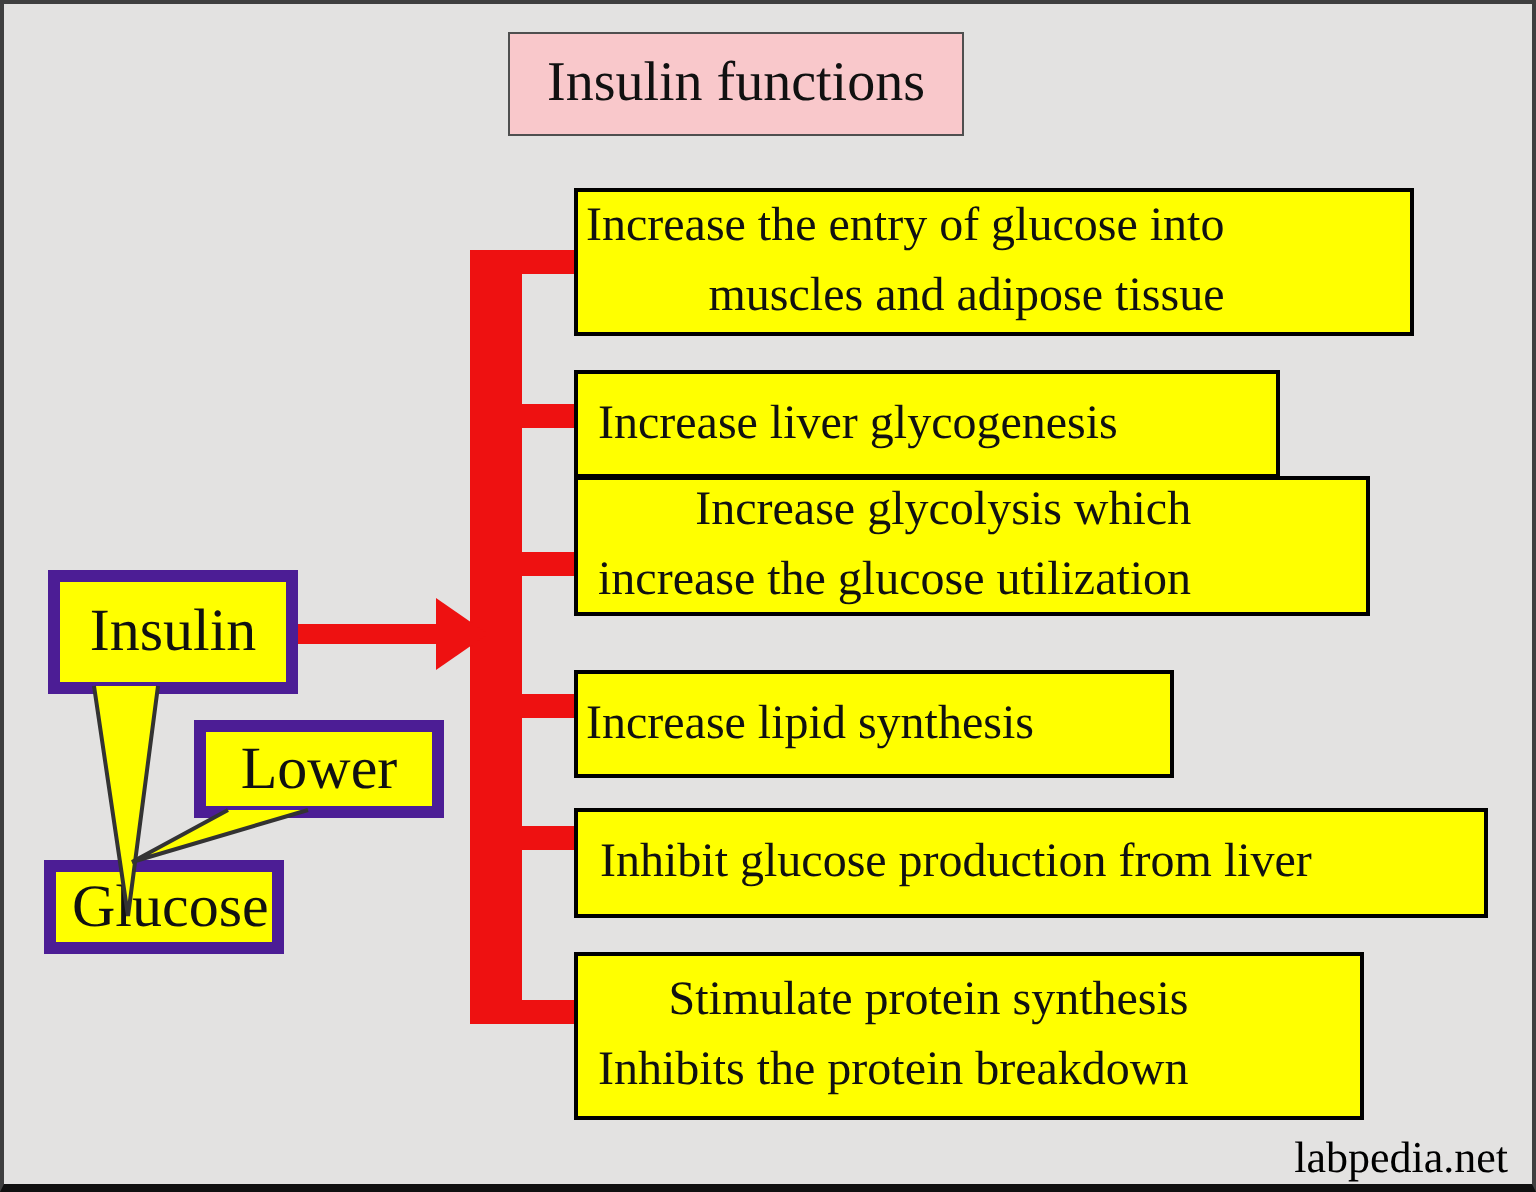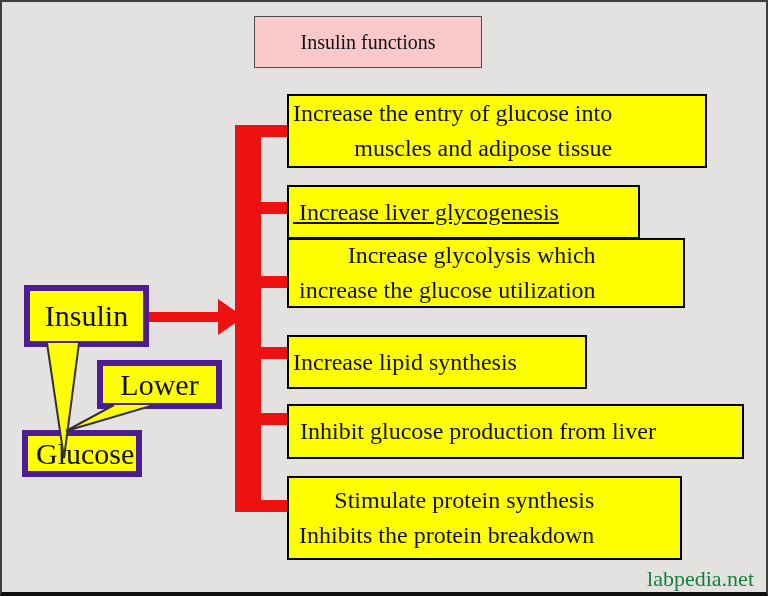--- a/index.html
+++ b/index.html
@@ -11,21 +11,21 @@
     border:2px solid #3f3f3f;
     border-bottom:4px solid #101010;
     font-family:"Liberation Serif","DejaVu Serif",serif;
     color:#111;
   }
   .layer{position:absolute;left:0;top:0;width:768px;height:596px;pointer-events:none;}
   .titlebox{
     position:absolute;left:252px;top:14px;width:228px;height:52px;
     border:1px solid #4f4f4f;
     display:flex;align-items:center;justify-content:center;
-    font-size:20px;
+    font-size:28px;
   }
   .fbox{
     position:absolute;left:285px;
     border:2px solid #000000;
     display:flex;align-items:center;
     padding-left:4px;
     font-size:24px;line-height:35px;
     white-space:pre;
     text-align:right;
   }
@@ -64,31 +64,31 @@
     <rect x="257" y="411" width="30" height="12" style="fill: rgb(238, 17, 17);"></rect>
     <rect x="257" y="498" width="30" height="12" style="fill: rgb(238, 17, 17);"></rect>
     <rect x="146" y="310" width="74" height="10" style="fill: rgb(238, 17, 17);"></rect>
     <polygon points="216,297 242,315 216,333" style="fill: rgb(238, 17, 17);"></polygon>
   </svg>
 
   <div class="titlebox" style="background-color: rgb(249, 200, 203);">Insulin functions</div>
 
   <div class="fbox f1" style="background-color: rgb(255, 255, 0);">Increase the entry of glucose into
 muscles and adipose tissue</div>
-  <div class="fbox f2" style="background-color: rgb(255, 255, 0); text-decoration: underline;"> Increase liver glycogenesis</div>
+  <div class="fbox f2" style="background-color: rgb(255, 255, 0);"> Increase liver glycogenesis</div>
   <div class="fbox f3" style="background-color: rgb(255, 255, 0);">Increase glycolysis which
  increase the glucose utilization</div>
   <div class="fbox f4" style="background-color: rgb(255, 255, 0);">Increase lipid synthesis</div>
   <div class="fbox f5" style="background-color: rgb(255, 255, 0); padding-left: 11px;">Inhibit glucose production from liver</div>
   <div class="fbox f6" style="background-color: rgb(255, 255, 0);"> Stimulate protein synthesis
  Inhibits the protein breakdown</div>
 
   <div class="callout insulin-box" style="background-color: rgb(255, 255, 0);">Insulin</div>
   <div class="callout lower-box" style="background-color: rgb(255, 255, 0);">Lower</div>
   <div class="callout glucose-box" style="background-color: rgb(255, 255, 0);">Glucose</div>
 
   <svg class="layer" viewBox="0 0 768 596">
     <path class="tail" d="M 45 341 L 62 456 L 77 341" style="fill: rgb(255, 255, 0);"></path>
     <path class="tail" d="M 112 403 L 64 429 L 152 403" style="fill: rgb(255, 255, 0);"></path>
   </svg>
 
-  <div class="watermark" style="color: #15803d;">labpedia.net</div>
+  <div class="watermark" style="color: #000000;">labpedia.net</div>
 </div>
 
 </body></html>

